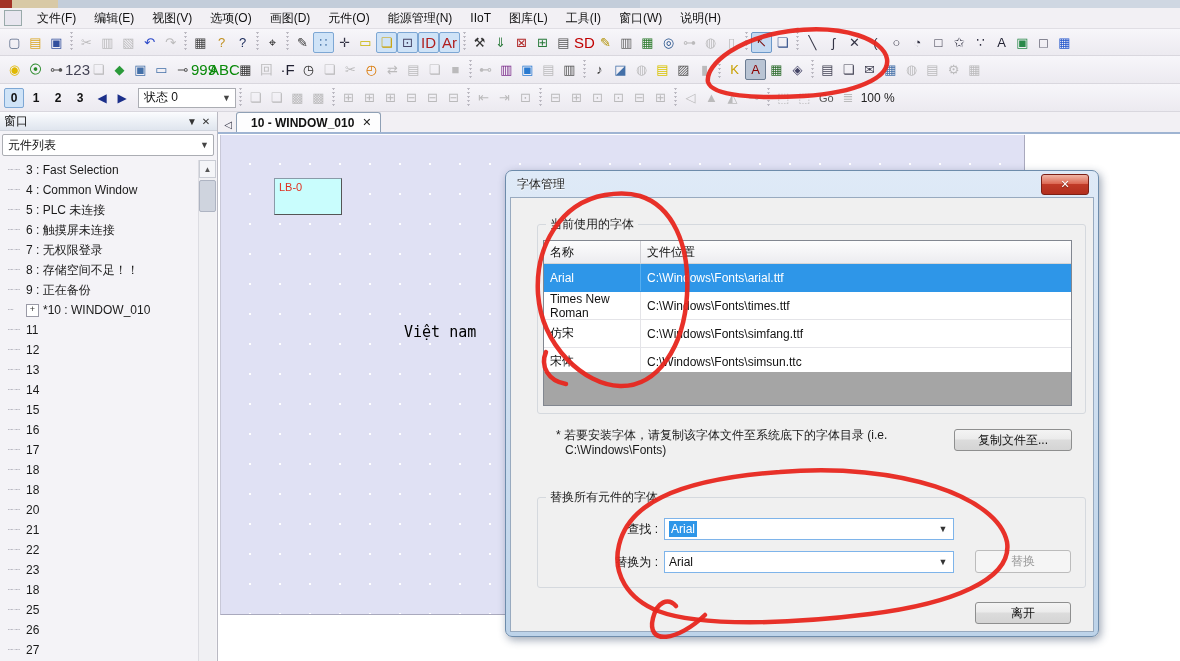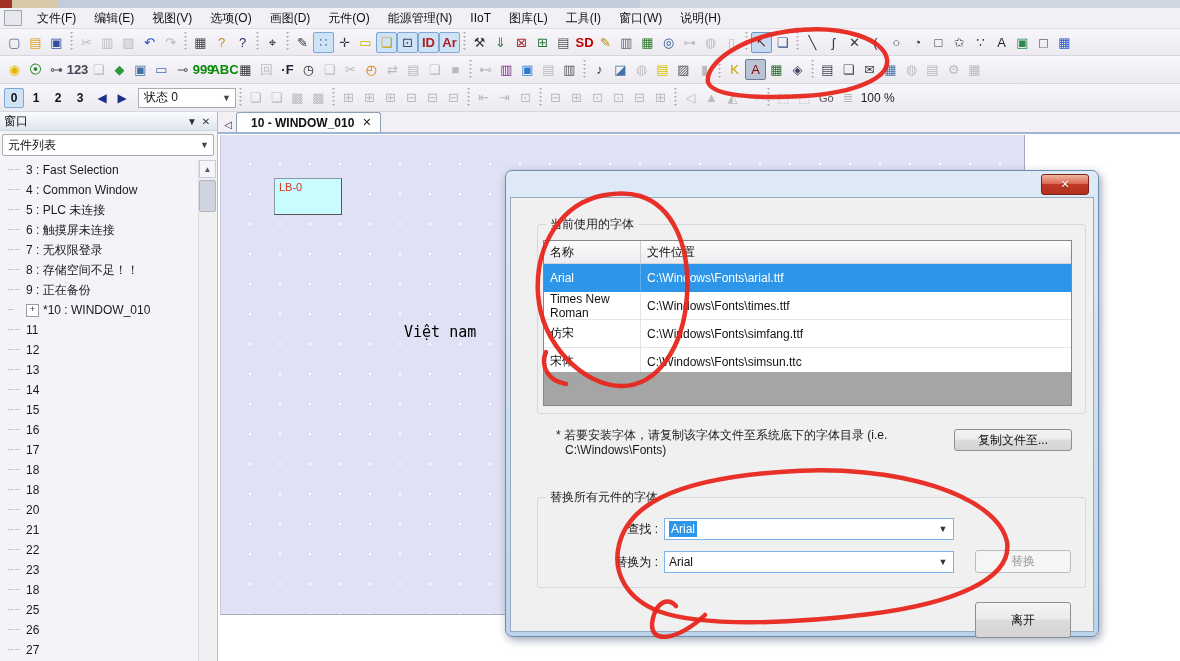--- a/index.html
+++ b/index.html
@@ -10,21 +10,21 @@
   #menubar{position:absolute;left:0;top:8px;width:1180px;height:21px;background:#f2f0f4;border-bottom:1px solid #e0dee4;display:flex;align-items:center;gap:0;padding-left:4px;box-sizing:border-box;}
   #menubar .app-ico{width:16px;height:14px;background:#e8e6ef;border:1px solid #9aa;margin-right:6px;display:inline-block;}
   .menu-item{padding:2px 9px;white-space:nowrap;cursor:default;}
   .toolbar{position:absolute;left:0;width:1180px;background:linear-gradient(#f7f6fa,#eceaf0);border-bottom:1px solid #d9d7de;display:flex;align-items:center;padding-left:4px;box-sizing:border-box;}
   #toolbar1{top:29px;height:27px;}
   #toolbar2{top:56px;height:28px;}
   #statebar{top:84px;height:28px;}
   .tsep{width:7px;height:20px;margin:0 1px;background:
     linear-gradient(#0000 45%,#0000 55%) ,radial-gradient(circle at 50% 20%, #b9b7c0 1px, #0000 1.2px);background-size:100% 100%,3px 4px;background-repeat:no-repeat,repeat-y;background-position:center;}
   .icon{width:21px;height:21px;display:inline-flex;align-items:center;justify-content:center;font-size:13px;line-height:1;border:1px solid transparent;border-radius:2px;box-sizing:border-box;flex:0 0 auto;cursor:default;}
-  .icon.txt{font-size:13px;font-weight:bold;letter-spacing:0;}
+  .icon.txt{font-size:15px;font-weight:normal;letter-spacing:0;}
   .icon.tog{background:#cfe3f7;border-color:#7da7d4;}
   .icon.sel{background:#c5d9f1;border-color:#6b98c9;}
   .icon.press{background:#b9c4d4;border-color:#6c7c92;}
   .icon.dis{color:#a9a9af !important;filter:grayscale(1);opacity:.75;}
   
   .state-btn{width:18px;height:18px;border:1px solid transparent;display:inline-flex;align-items:center;justify-content:center;font-size:12px;font-weight:bold;margin-right:2px;border-radius:2px;}
   .state-btn.on{background:#cfe3f7;border-color:#7da7d4;}
   .nav-arrow{width:20px;height:18px;color:#1b2f8a;display:inline-flex;align-items:center;justify-content:center;font-size:12px;}
   .combo{background:#fff;border:1px solid #abadb3;height:20px;display:inline-flex;align-items:center;justify-content:space-between;padding:0 2px 0 5px;box-sizing:border-box;}
   .combo .arrow{width:13px;text-align:center;color:#444;font-size:9px;}
@@ -80,21 +80,21 @@
   #grp-replace{left:26px;top:299px;width:547px;height:89px;}
   .form-row{position:absolute;display:flex;align-items:center;}
   #row-find{left:0px;top:20px;width:547px;}
   #row-replace{left:0px;top:53px;width:547px;}
   .form-label{width:120px;text-align:right;padding-right:6px;}
   .dlg-combo{width:290px;height:22px;border:1px solid #7eb4ea;background:#fff;display:flex;align-items:center;justify-content:space-between;padding:0 3px 0 4px;box-sizing:border-box;}
   .dlg-combo .val{font-size:12px;}
   .dlg-combo .val.hl{background:#2e96e8;color:#fff;padding:1px 2px;}
   .dlg-combo .arrow{color:#333;font-size:9px;width:14px;text-align:center;}
   #btn-replace{position:absolute;left:464px;top:352px;width:96px;height:23px;}
-  #btn-exit{position:absolute;left:464px;top:404px;width:96px;height:36px;}
+  #btn-exit{position:absolute;left:464px;top:404px;width:96px;height:22px;}
   
   #annotations{position:absolute;inset:0;pointer-events:none;color:#e7261d;}
   #annotations path{fill:none;stroke:currentColor;stroke-width:4.5;stroke-linecap:round;opacity:.95;}
 </style>
 </head>
 <body>
 
 <div id="app">
   <div id="titlebar-sliver"></div>
 
@@ -406,20 +406,21 @@
       <div id="canvas-wrap">
         <div id="canvas">
           <div id="lb0-box">LB-0</div>
           <div id="viet-text">Việt nam</div>
         </div>
       </div>
     </div>
   </div>
 
   <div id="dialog">
+    <div id="dlg-title">字体管理</div>
     <div id="dlg-close">✕</div>
     <div id="dlg-client">
 
       <div id="grp-current" class="groupbox">
         <span class="legend">当前使用的字体</span>
         <div id="font-table">
           <div class="ft-header">
             <span class="c1">名称</span>
             <span class="c2">文件位置</span>
           </div>

